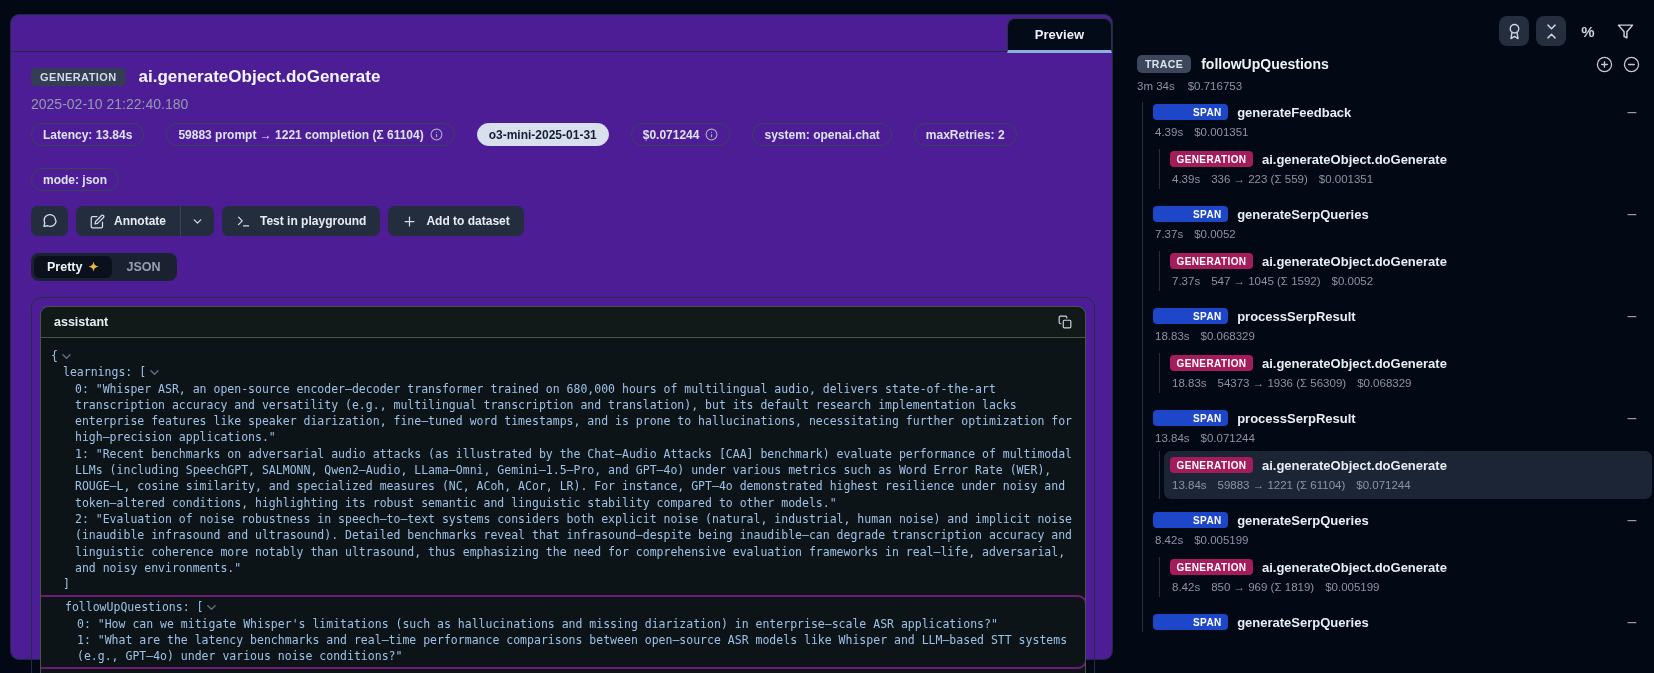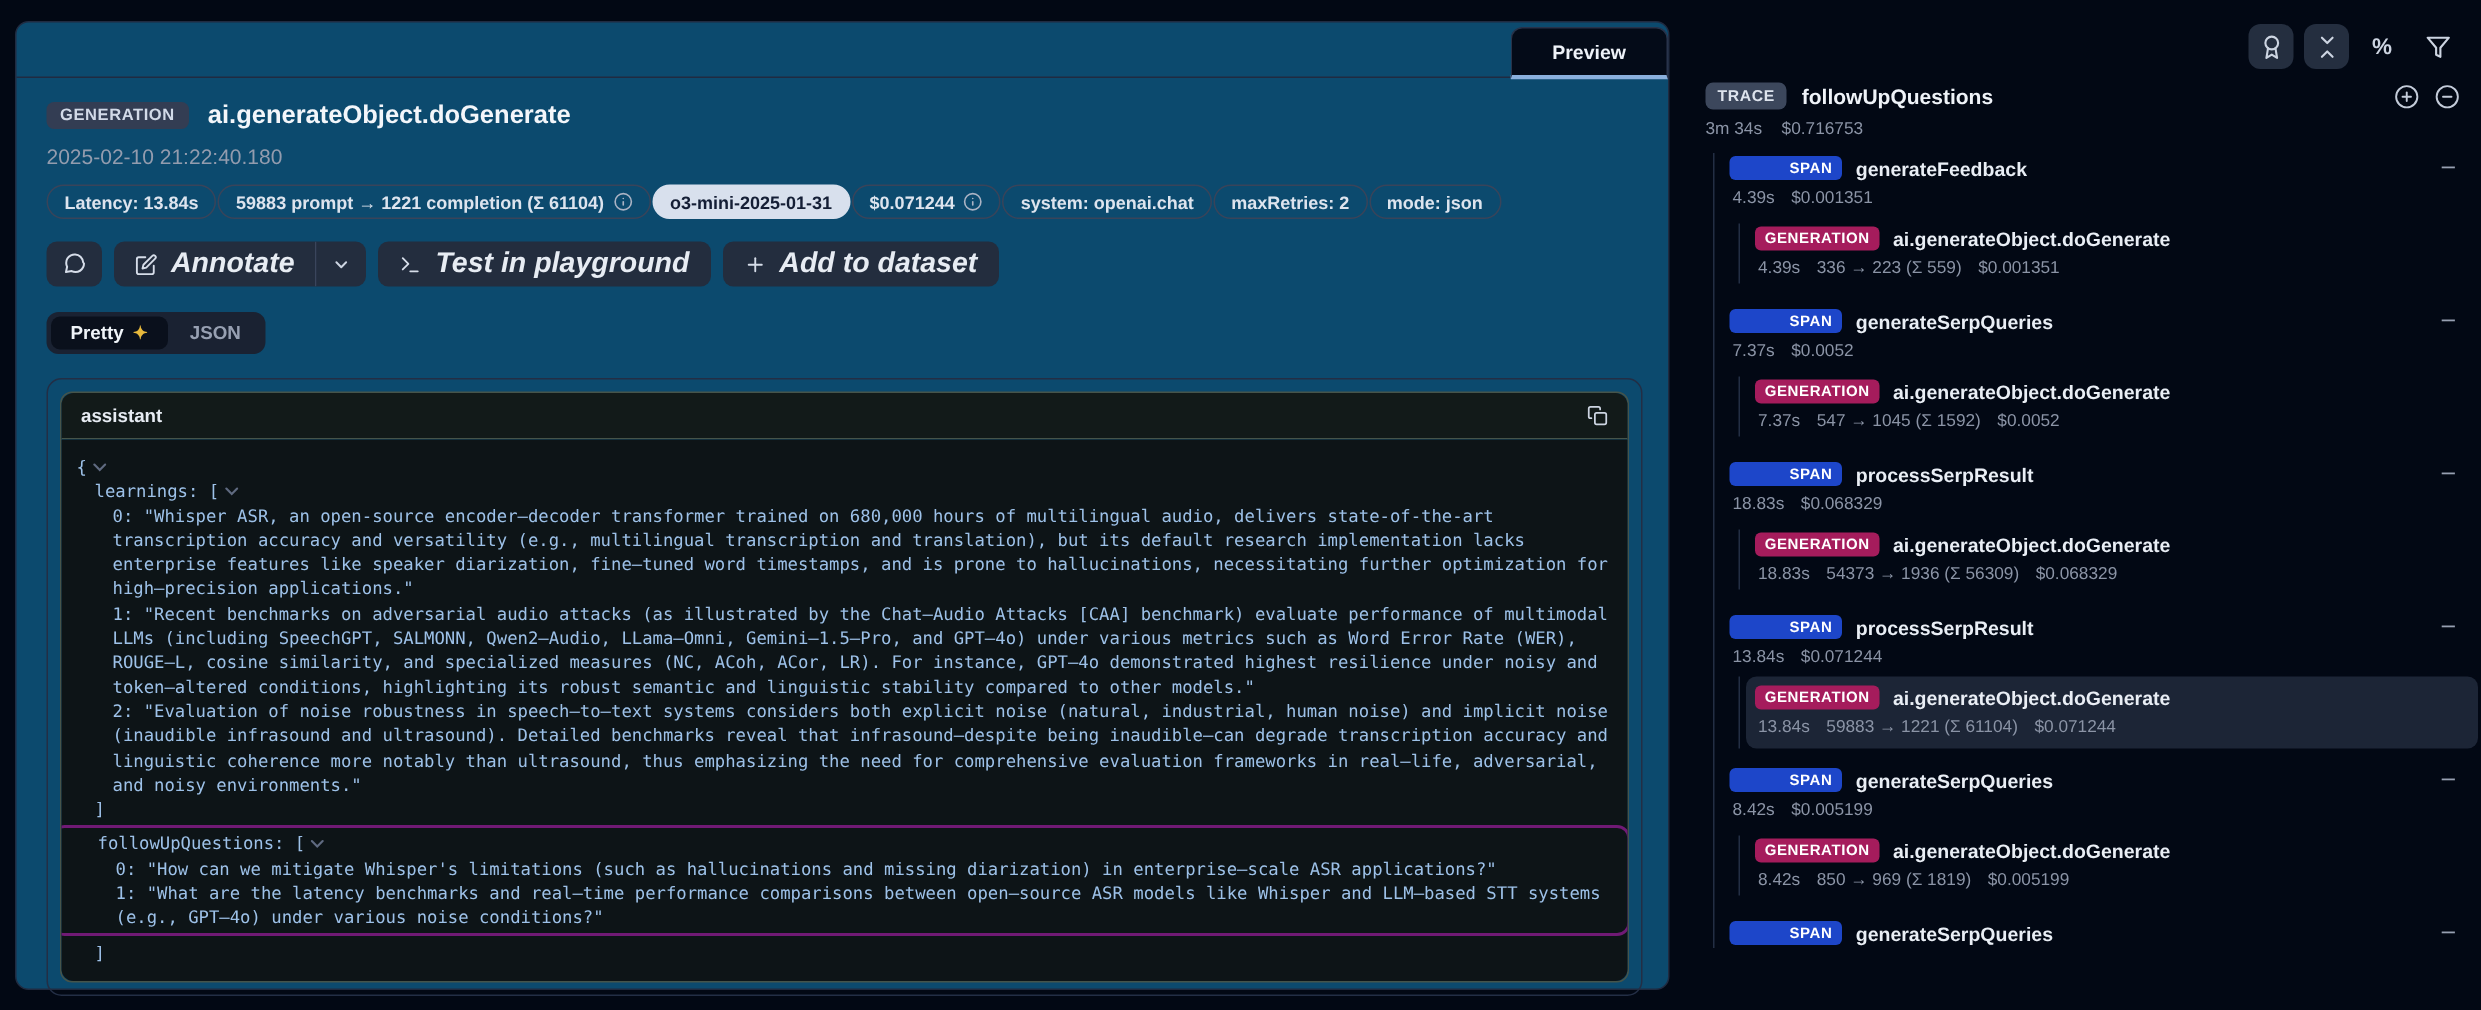--- a/index.html
+++ b/index.html
@@ -10,21 +10,21 @@
     font-family: "Liberation Sans", sans-serif;
     color: #e9eef5;
     overflow: hidden;
   }
   svg { display:block; }
 
   
   .main-panel {
     position:absolute; left:10px; top:14px; width:1103px; height:646px;
     border:1px solid #202b41; border-radius:9px;
-    background:#0c4a6e;
+    background:#4c1d95;
   }
   .tabbar {
     height:37px; border-bottom:1px solid #202b41;
     display:flex; justify-content:flex-end; align-items:flex-end;
   }
   .tab-preview {
     align-self:flex-end;
     padding:8px 27px 8px;
     font-size:13px; font-weight:700; color:#eef2f8;
     border:1px solid #28334a; border-bottom:3px solid #8ab0dd;
@@ -36,35 +36,35 @@
   .header-block { padding:15px 20px 0 20px; }
   .gen-line { display:flex; align-items:center; gap:13px; }
   .type-badge {
     background:#333d53; color:#d2dae8;
     font-size:11px; font-weight:700; letter-spacing:.4px;
     padding:3px 9px; border-radius:5px;
   }
   .obs-title { font-size:17px; font-weight:700; color:#f3f6fa; }
   .timestamp { margin-top:9px; font-size:14px; color:#939cae; }
 
-  .badge-row { margin-top:11px; display:flex; gap:1px; align-items:center; flex-wrap:wrap; }
+  .badge-row { margin-top:11px; display:flex; gap:22px; align-items:center; flex-wrap:wrap; }
   .pill {
     height:23px; display:inline-flex; align-items:center; gap:6px;
     padding:0 11px; border:1px solid #39445a; border-radius:12px;
     font-size:12px; font-weight:700; color:#dde4ee; white-space:nowrap;
   }
   .pill.light { background:#d8e0ed; border-color:#d8e0ed; color:#141e35; }
   .pill .info-icon { display:inline-flex; color:#aab3c4; }
 
   .action-row { margin-top:15px; display:flex; gap:8px; align-items:center; }
   .btn {
     height:30px; background:#232d3e; border-radius:7px; border:none;
     display:inline-flex; align-items:center; gap:9px; padding:0 14px;
     font-family:"Liberation Sans", sans-serif;
-    font-size:19px; font-weight:700; color:#e7ecf3; cursor:pointer; white-space:nowrap;font-style:italic;
+    font-size:12px; font-weight:700; color:#e7ecf3; cursor:pointer; white-space:nowrap;
   }
   .btn.icon-only { width:37px; padding:0; justify-content:center; }
   .btn-split { display:inline-flex; background:#232d3e; border-radius:7px; height:30px; }
   .btn-split .btn { background:transparent; border-radius:7px 0 0 7px; }
   .btn-split .chev-part {
     width:34px; display:flex; align-items:center; justify-content:center;
     border-left:1px solid #3a455c; cursor:pointer; color:#cdd5e2; border-radius:0 7px 7px 0;
   }
   .btn .bicon { color:#d6dde9; display:inline-flex; }
 

